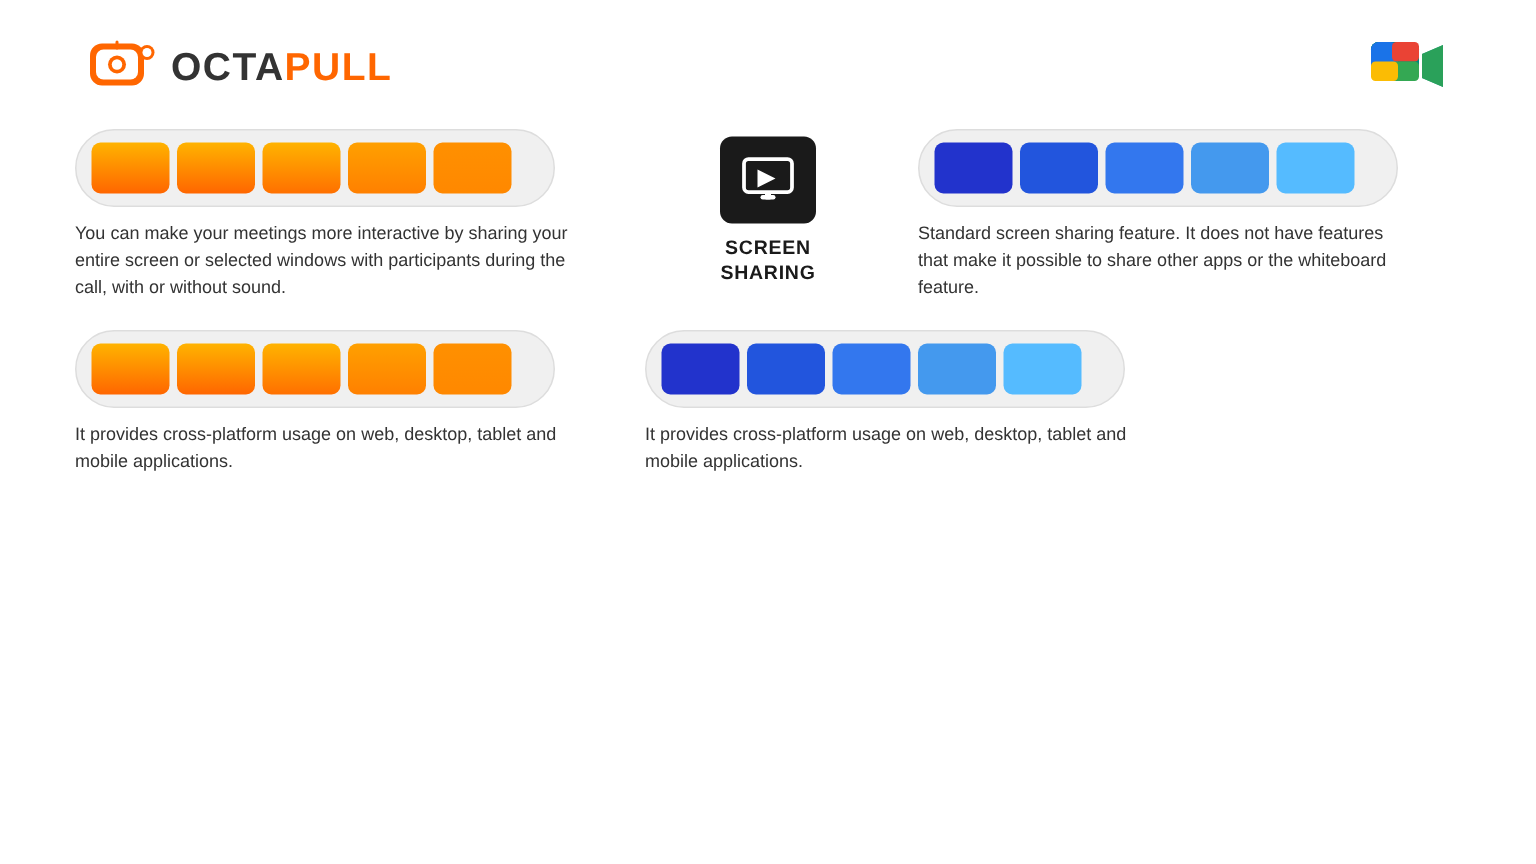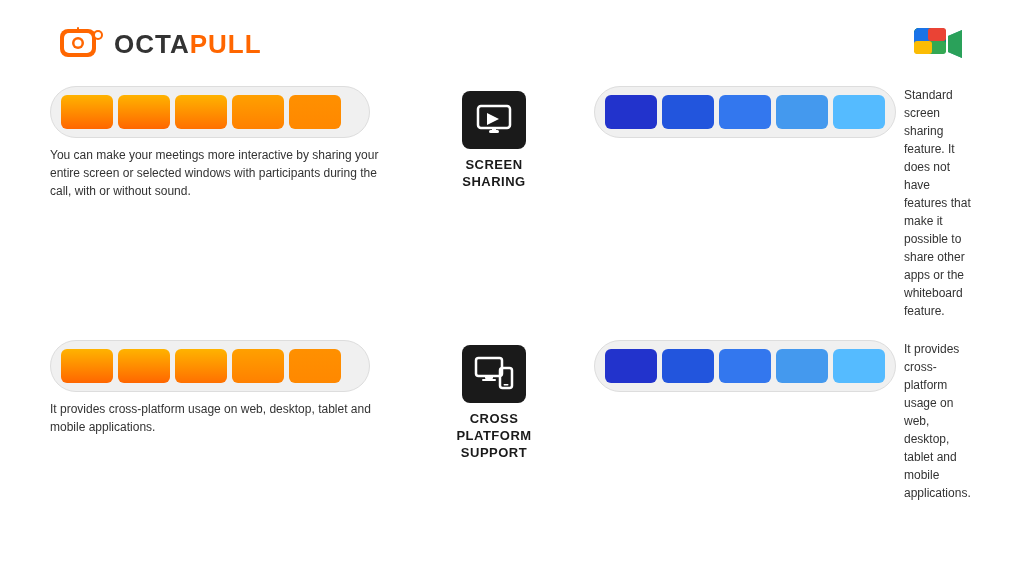--- a/index.html
+++ b/index.html
@@ -73,21 +73,21 @@
       align-items: center;
       justify-content: flex-start;
       gap: 8px;
       padding-top: 5px;
     }
 
     
     .right-panel {
       flex: 1;
       display: flex;
-      flex-direction: row;
+      flex-direction: column;
       gap: 8px;
       max-width: 380px;
     }
 
     
     .progress-bar-orange {
       display: flex;
       align-items: center;
       background: #f0f0f0;
       border-radius: 30px;
@@ -252,35 +252,20 @@
       <div class="progress-bar-orange">
         <div class="segment-orange seg-o1" style="width:52px;"></div>
         <div class="segment-orange seg-o2" style="width:52px;"></div>
         <div class="segment-orange seg-o3" style="width:52px;"></div>
         <div class="segment-orange seg-o4" style="width:52px;"></div>
         <div class="segment-orange seg-o5" style="width:52px;"></div>
       </div>
       <p class="description-text">It provides cross-platform usage on web, desktop, tablet and mobile applications.</p>
     </div>
 
-    <div class="center-panel">
-      <div class="icon-box">
-
-        <svg width="40" height="36" viewBox="0 0 40 36" fill="none">
-
-          <rect x="2" y="2" width="26" height="18" rx="2.5" stroke="white" stroke-width="2.5" fill="none"></rect>
-          <rect x="11" y="20" width="8" height="3" rx="1" fill="white"></rect>
-          <rect x="8" y="23" width="14" height="2" rx="1" fill="white"></rect>
-
-          <rect x="26" y="12" width="12" height="20" rx="2.5" stroke="white" stroke-width="2.5" fill="none"></rect>
-          <rect x="29.5" y="28" width="5" height="1.5" rx="0.75" fill="white"></rect>
-        </svg>
-      </div>
-      <div class="center-label">CROSS<br>PLATFORM<br>SUPPORT</div>
-    </div>
 
     <div class="right-panel">
       <div class="progress-bar-blue">
         <div class="segment-blue seg-b1" style="width:52px;"></div>
         <div class="segment-blue seg-b2" style="width:52px;"></div>
         <div class="segment-blue seg-b3" style="width:52px;"></div>
         <div class="segment-blue seg-b4" style="width:52px;"></div>
         <div class="segment-blue seg-b5" style="width:52px;"></div>
       </div>
       <p class="description-text">It provides cross-platform usage on web, desktop, tablet and mobile applications.</p>

